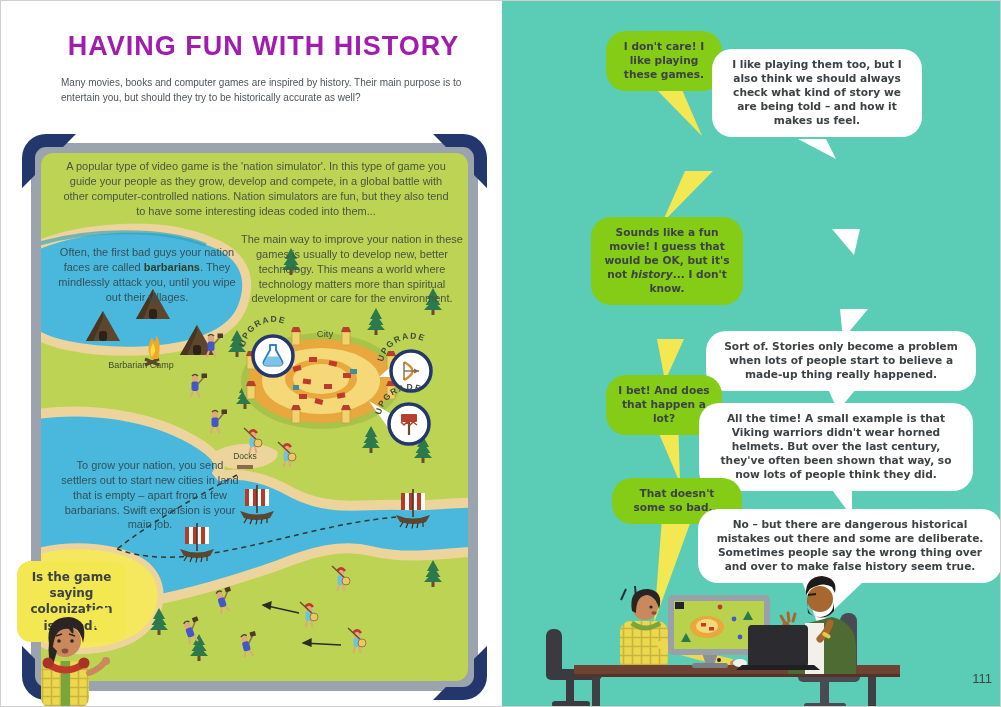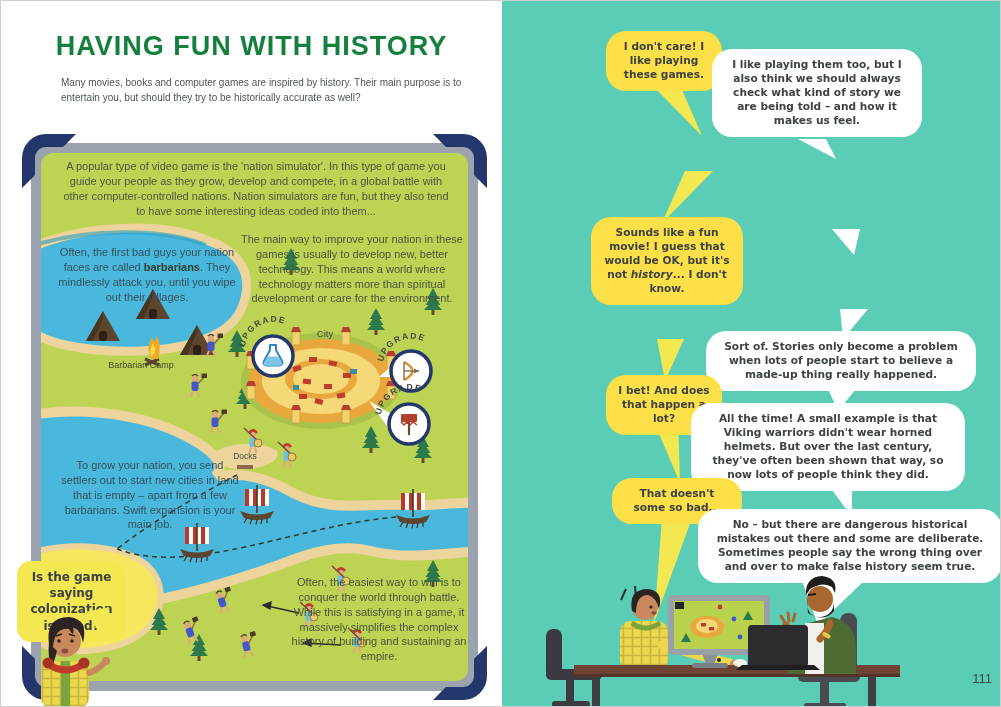--- a/index.html
+++ b/index.html
@@ -4,22 +4,22 @@
 <style>
   html,body{margin:0;padding:0;background:#e8e8e8;}
   *{box-sizing:border-box;}
   .spread{position:relative;width:1001px;height:707px;background:#ffffff;overflow:hidden;
           border:1px solid #cfcfcf;font-family:"Liberation Sans",sans-serif;}
   .page{position:absolute;top:0;height:707px;}
   .page-left{left:0;width:501px;background:#ffffff;}
   .page-right{left:501px;width:500px;background:#5bcdb6;}
 
   
-  .title{position:absolute;left:0;top:30px;width:501px;text-align:center;margin:0;
-         font-size:27px;font-weight:700;letter-spacing:1px;color:#15803d;}
+  .title{position:absolute;left:12px;top:30px;width:501px;text-align:center;margin:0;
+         font-size:27px;font-weight:700;letter-spacing:1px;color:#a21caf;}
   .intro{position:absolute;left:48px;top:62px;width:405px;text-align:left;margin:12px;
          font-size:10px;line-height:1.5;color:#4c555a;}
 
   .board{position:absolute;left:30px;top:142px;width:447px;height:548px;
          background:#9ba3af;border-radius:18px;}
   .map{position:absolute;left:10px;top:10px;width:427px;height:528px;border-radius:12px;overflow:hidden;}
   .corner{position:absolute;width:54px;height:54px;border:13px solid transparent;pointer-events:none;}
   .c-tl{left:-9px;top:-9px;border-top-color:#23376d;border-left-color:#23376d;border-top-left-radius:24px;}
   .c-tr{right:-9px;top:-9px;border-top-color:#23376d;border-right-color:#23376d;border-top-right-radius:24px;}
   .c-bl{left:-9px;bottom:-9px;border-bottom-color:#23376d;border-left-color:#23376d;border-bottom-left-radius:24px;}
@@ -40,32 +40,32 @@
   .girl-bubble-tail{position:absolute;left:88px;top:608px;width:0;height:0;z-index:6;
                border-left:9px solid transparent;border-right:14px solid transparent;
                border-top:26px solid #f3e752;transform:rotate(-12deg);}
   .girl-left{position:absolute;left:10px;top:610px;width:120px;height:97px;z-index:7;}
 
   
   .tails{position:absolute;left:0;top:0;width:500px;height:707px;}
   .bubble{position:absolute;border-radius:20px;padding:9px 10px;text-align:center;
           font-size:10.6px;line-height:1.32;color:#3d4245;font-weight:700;
           font-family:"DejaVu Sans",sans-serif;}
-  .bubble.girl{background:#fde047;}
+  .bubble.girl{background:#84cc16;}
   .bubble.man{background:#ffffff;}
   .b1{left:104px;top:30px;width:116px;}
   .b2{left:210px;top:48px;width:210px;text-align:center;}
   .b3{left:150px;top:128px;width:94px;}
   .b4{left:236px;top:150px;width:216px;}
   .b5{left:89px;top:216px;width:152px;}
   .b6{left:238px;top:246px;width:228px;}
   .b7{left:97px;top:296px;width:144px;}
   .b8{left:204px;top:330px;width:270px;}
   .b9{left:104px;top:374px;width:116px;}
-  .b10{left:189px;top:402px;width:274px;}
+  .b10{left:197px;top:402px;width:274px;}
   .b11{left:110px;top:477px;width:130px;}
   .b12{left:196px;top:508px;width:304px;}
   .bubble sup{font-size:7px;}
   .scene{position:absolute;left:0;top:560px;width:500px;height:147px;}
   .pagenum{position:absolute;left:440px;top:670px;width:50px;text-align:right;
            font-size:13px;color:#3f4548;}
 </style>
 </head>
 <body>
 
@@ -292,21 +292,20 @@
       <div class="corner c-tl"></div>
       <div class="corner c-tr"></div>
       <div class="corner c-bl"></div>
       <div class="corner c-br"></div>
     </div>
 
     <div class="mapnote n-intro">A popular type of video game is the 'nation simulator'. In this type of game you guide your people as they grow, develop and compete, in a global battle with other computer-controlled nations. Nation simulators are fun, but they also tend to have some interesting ideas coded into them...</div>
     <div class="mapnote n-barb">Often, the first bad guys your nation faces are called <b>barbarians</b>. They mindlessly attack you, until you wipe out their villages.</div>
     <div class="mapnote n-tech">The main way to improve your nation in these games is usually to develop new, better technology. This means a world where technology matters more than spiritual development or care for the environment.</div>
     <div class="mapnote n-settle">To grow your nation, you send settlers out to start new cities in land that is empty – apart from a few barbarians. Swift expansion is your main job.</div>
-    <div class="mapnote n-conq">Often, the easiest way to win is to conquer the world through battle. While this is satisfying in a game, it massively simplifies the complex history of building and sustaining an empire.</div>
 
     <div class="girl-bubble">Is the game saying colonization is good?</div>
     <div class="girl-bubble-tail"></div>
     <svg class="girl-left" viewBox="0 0 120 97">
       <defs>
         <pattern id="plaidL" width="9" height="9" patternUnits="userSpaceOnUse">
           <rect width="9" height="9" fill="#ecd84e"></rect>
           <path d="M0,4.5 H9 M4.5,0 V9" stroke="#c8b53e" stroke-width="1.6"></path>
         </pattern>
       </defs>

